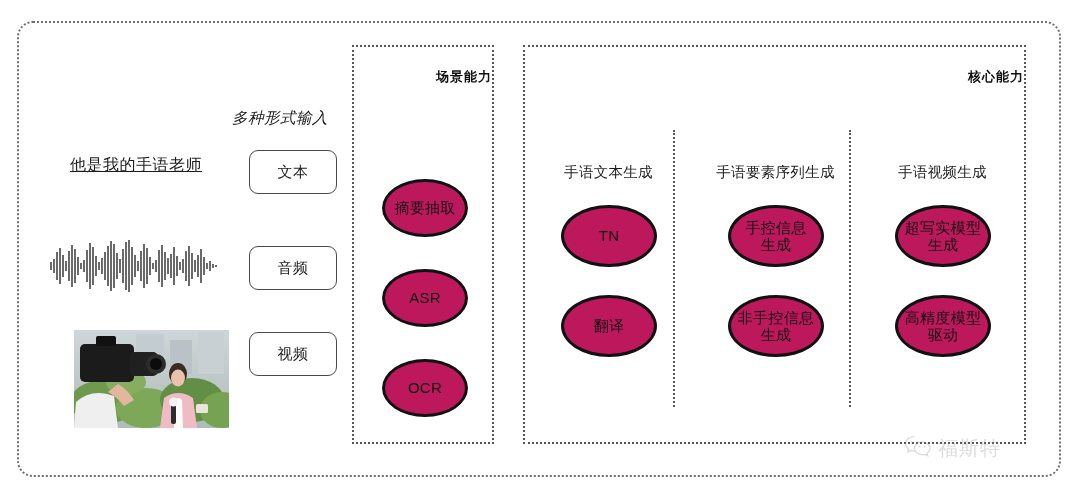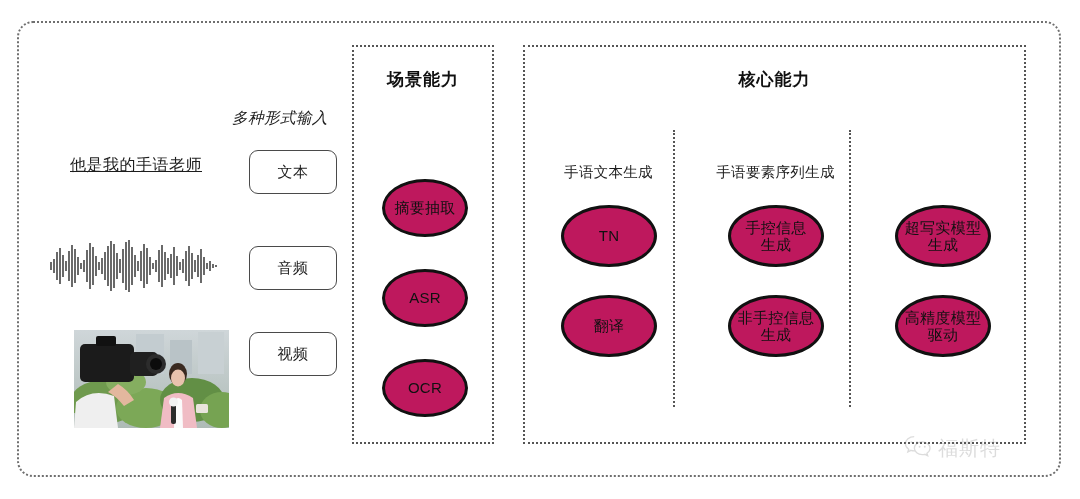--- a/index.html
+++ b/index.html
@@ -36,22 +36,22 @@
     position: absolute;
     border: 2px dotted #555555;
     box-sizing: border-box;
     background: transparent;
   }
 
   .panel-title {
     position: absolute;
     left: 0;
     right: 0;
-    text-align: center;
-    font-size: 17px;
+    text-align: right;
+    font-size: 13px;
     font-weight: bold;
     letter-spacing: 1px;
     color: #101010;
   }
 
   
   .input-area {
     position: absolute;
     left: 24px;
     top: 60px;
@@ -381,20 +381,21 @@
       </div>
       <div class="ellipse ell-core r2">
         <span>
           <span>非手控信息</span><br>
           <span>生成</span>
         </span>
       </div>
     </div>
 
     <div class="core-col" id="core-col-2">
+      <div class="col-label">手语视频生成</div>
       <div class="ellipse ell-core r1">
         <span>
           <span>超写实模型</span><br>
           <span>生成</span>
         </span>
       </div>
       <div class="ellipse ell-core r2">
         <span>
           <span>高精度模型</span><br>
           <span>驱动</span>

